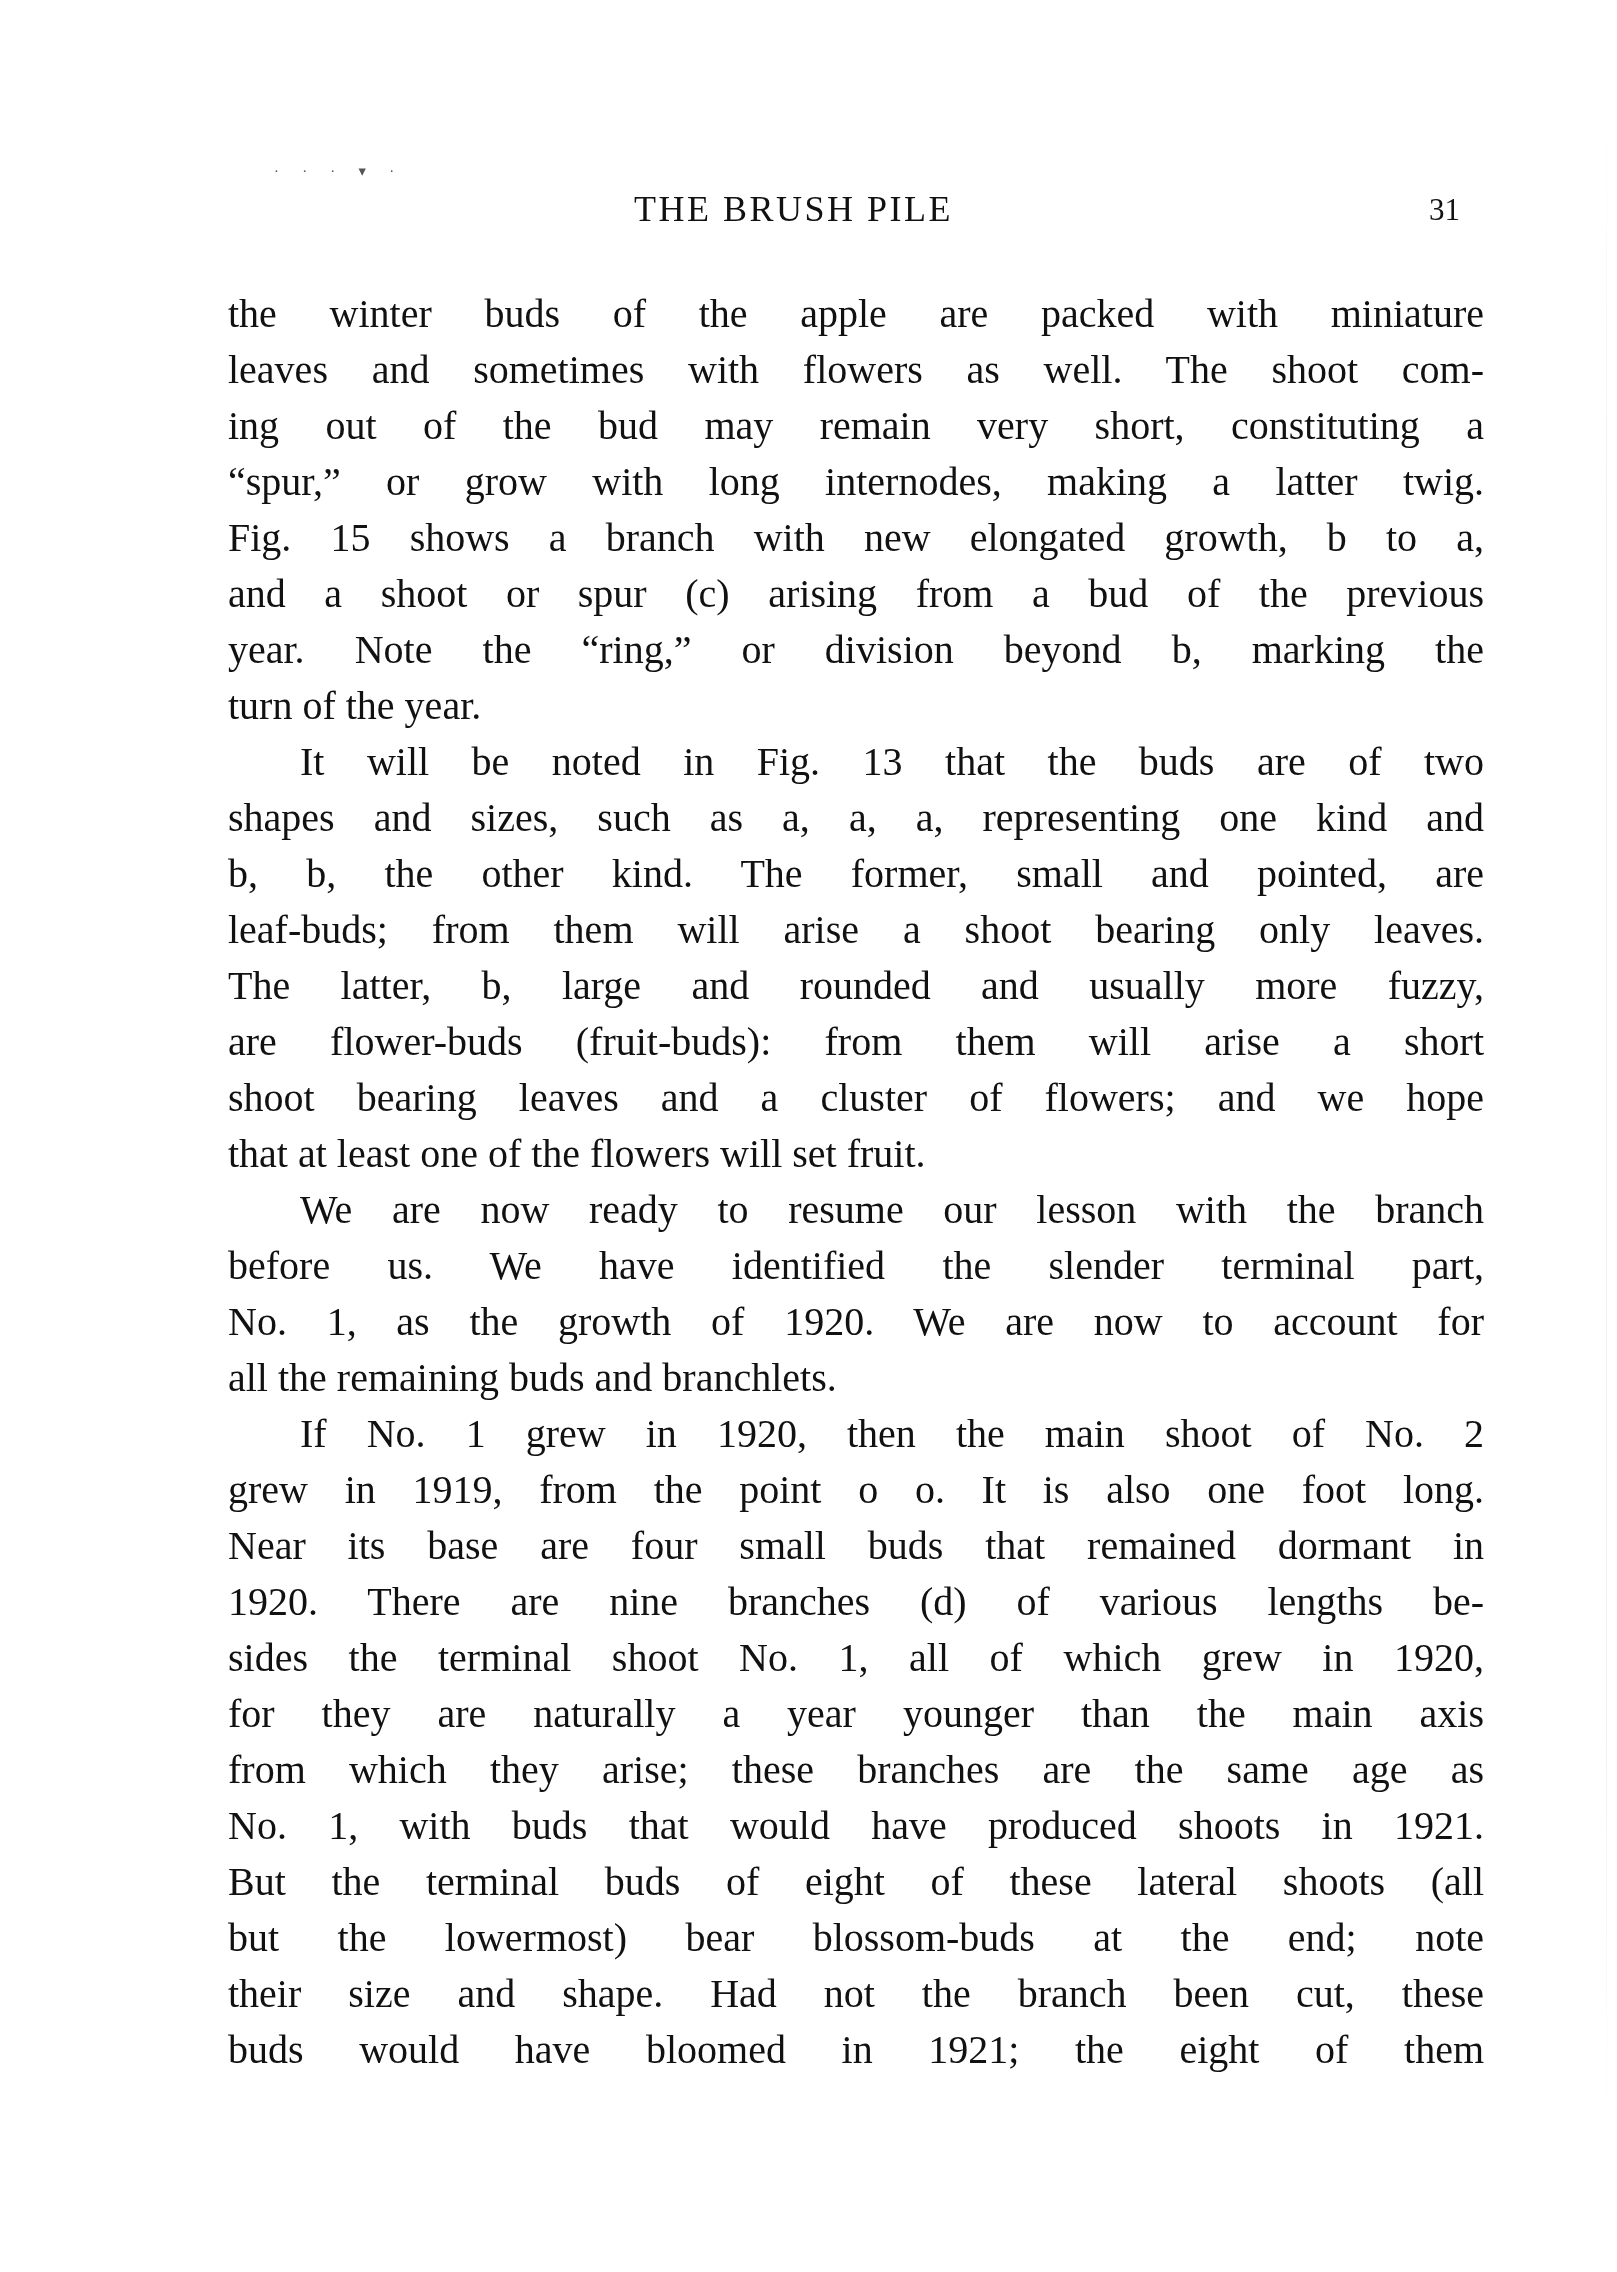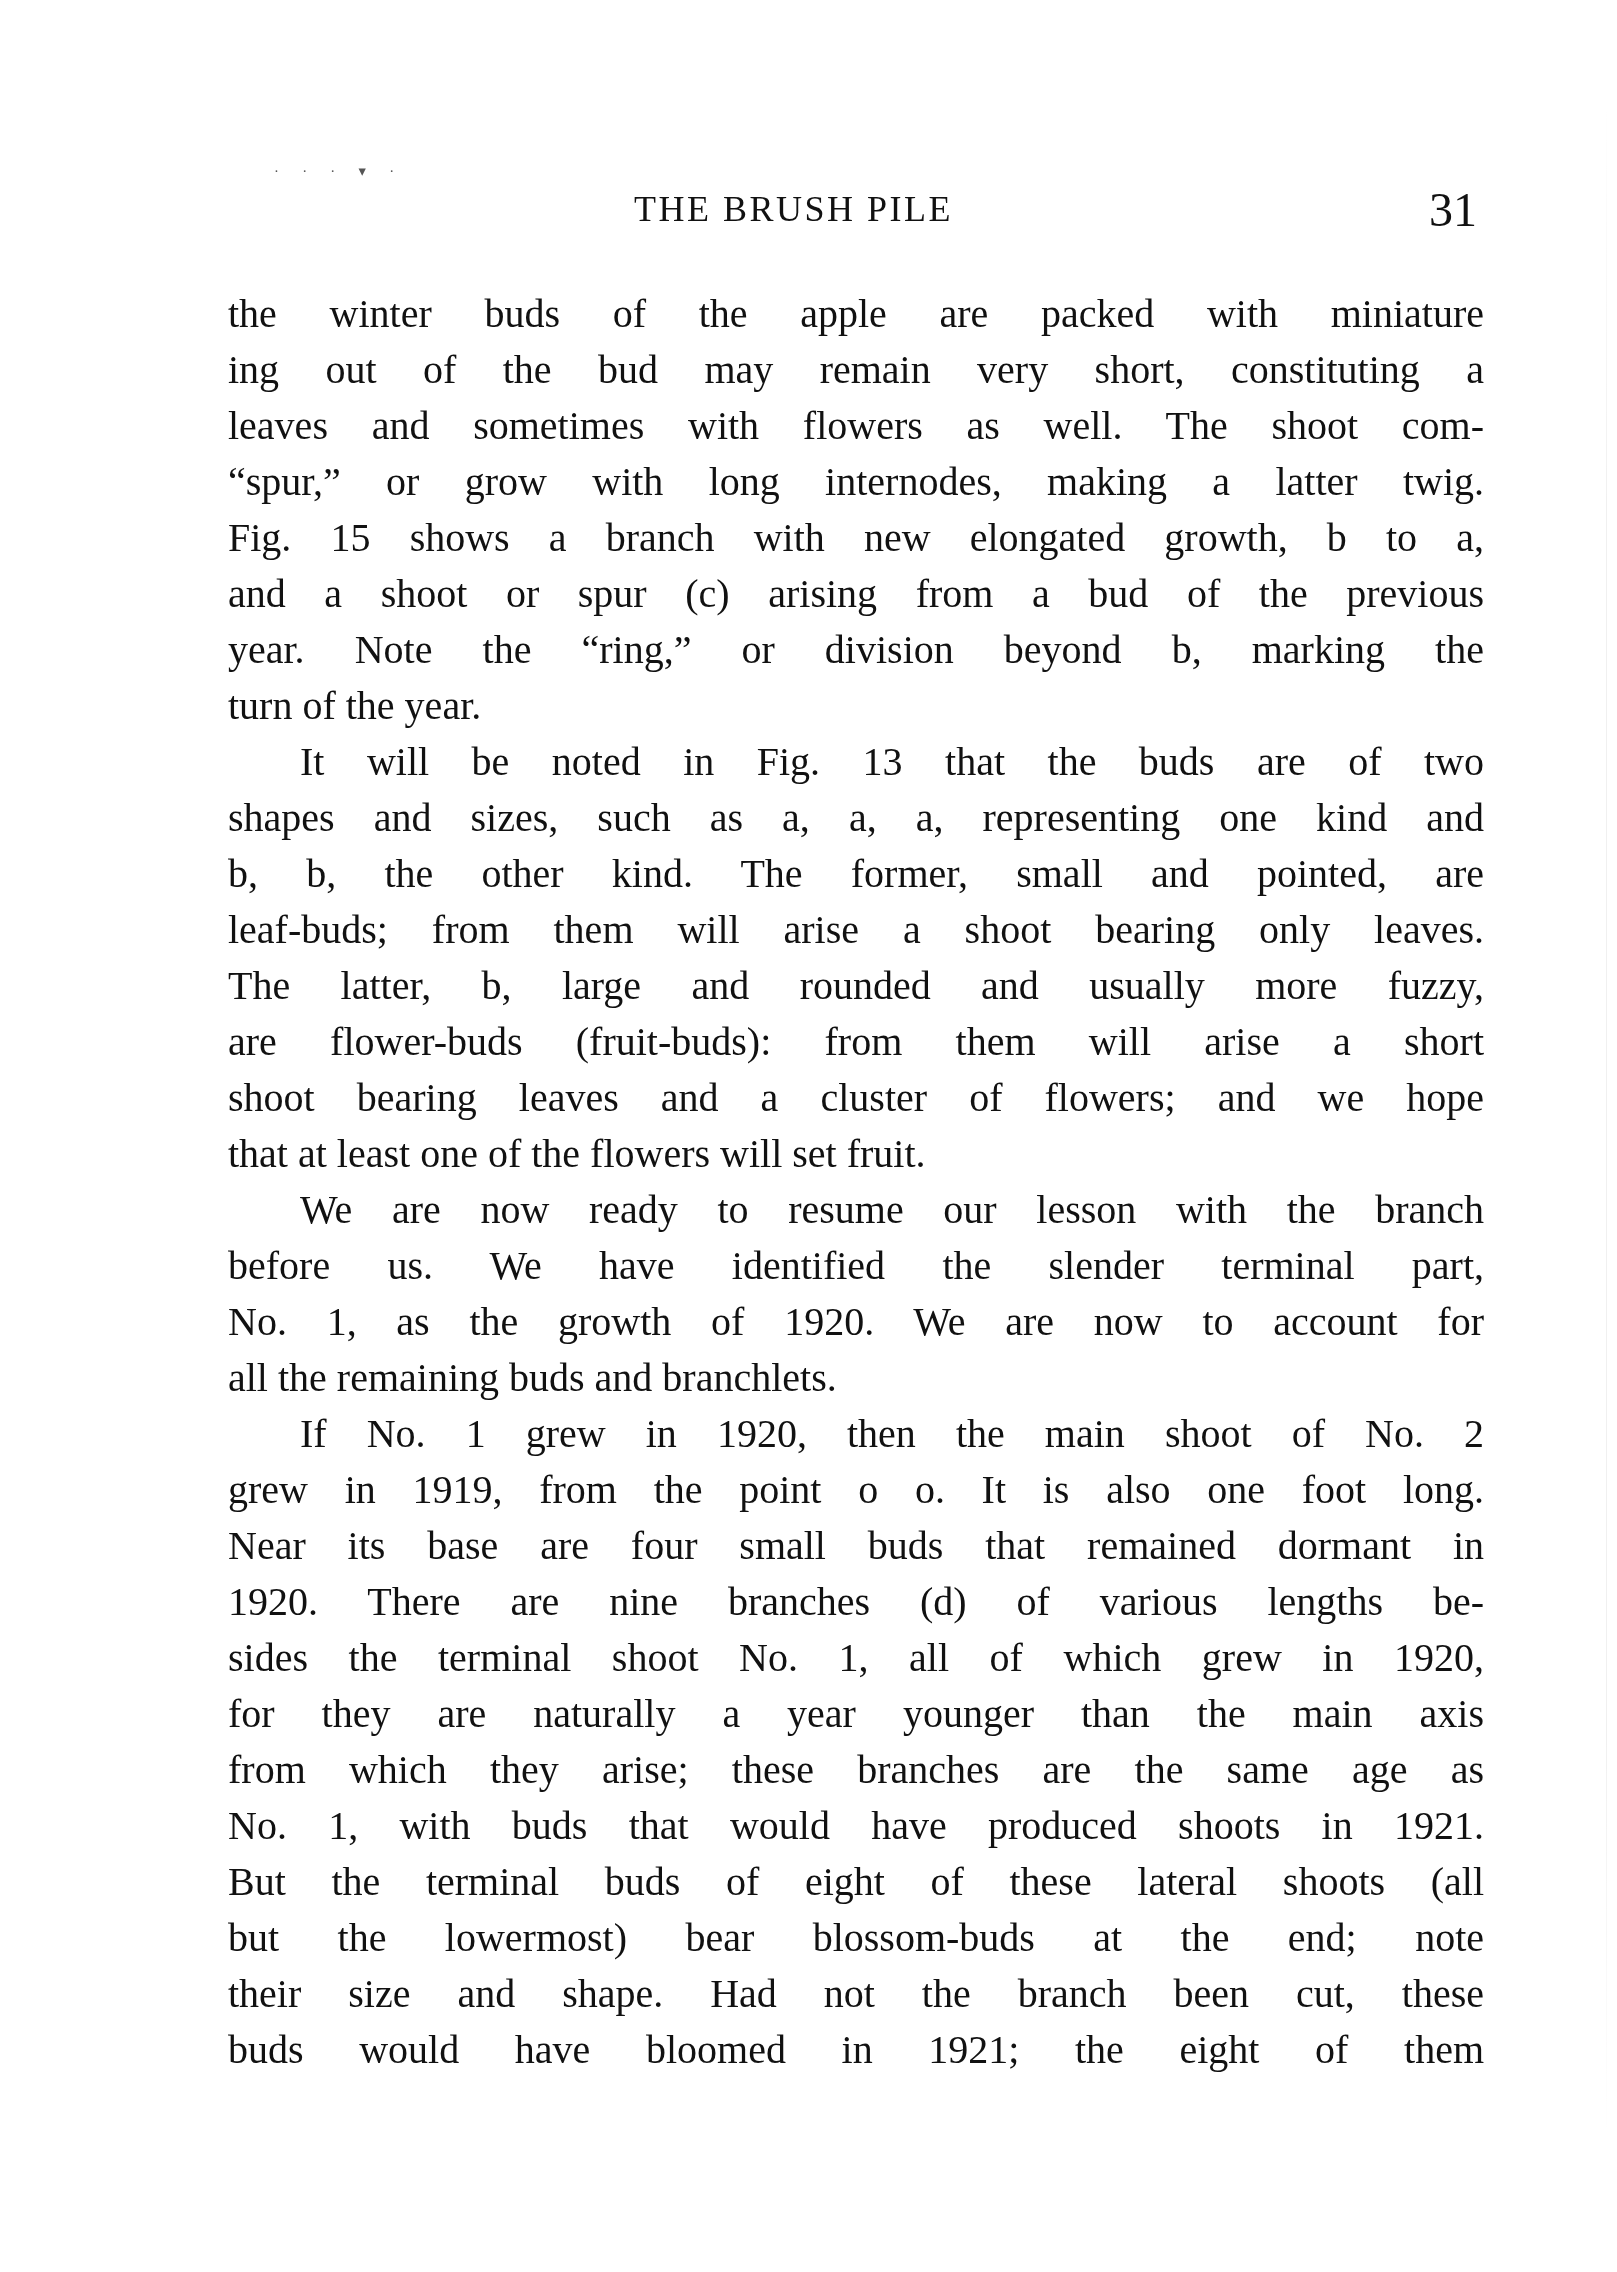--- a/index.html
+++ b/index.html
@@ -35,21 +35,21 @@
       left: 634px;
       top: 0;
       font-size: 36px;
       letter-spacing: 2.5px;
       line-height: 49px;
     }
     .page-number {
       position: absolute;
       left: 1429px;
       top: 0;
-      font-size: 48px;
+      font-size: 31px;
       line-height: 49px;
     }
     .body-text {
       position: absolute;
       left: 208px;
       top: 286px;
       width: 1276px;
     }
     .line {
       display: block;
@@ -95,24 +95,24 @@
   <div class="running-head">
     <span class="running-title">THE BRUSH PILE</span>
     <span class="page-number">31</span>
   </div>
 
   <div class="body-text" id="body-text">
       <div class="line">
         <span class="j">the winter buds of the apple are packed with miniature</span>
       </div>
       <div class="line">
+        <span class="j">leaves and sometimes with flowers as well.  The shoot com-</span>
+      </div>
+      <div class="line">
         <span class="j">ing out of the bud may remain very short, constituting a</span>
-      </div>
-      <div class="line">
-        <span class="j">leaves and sometimes with flowers as well.  The shoot com-</span>
       </div>
       <div class="line">
         <span class="j">“spur,” or grow with long internodes, making a latter twig.</span>
       </div>
       <div class="line">
         <span class="j">Fig. 15 shows a branch with new elongated growth, b to a,</span>
       </div>
       <div class="line">
         <span class="j">and a shoot or spur (c) arising from a bud of the previous</span>
       </div>

